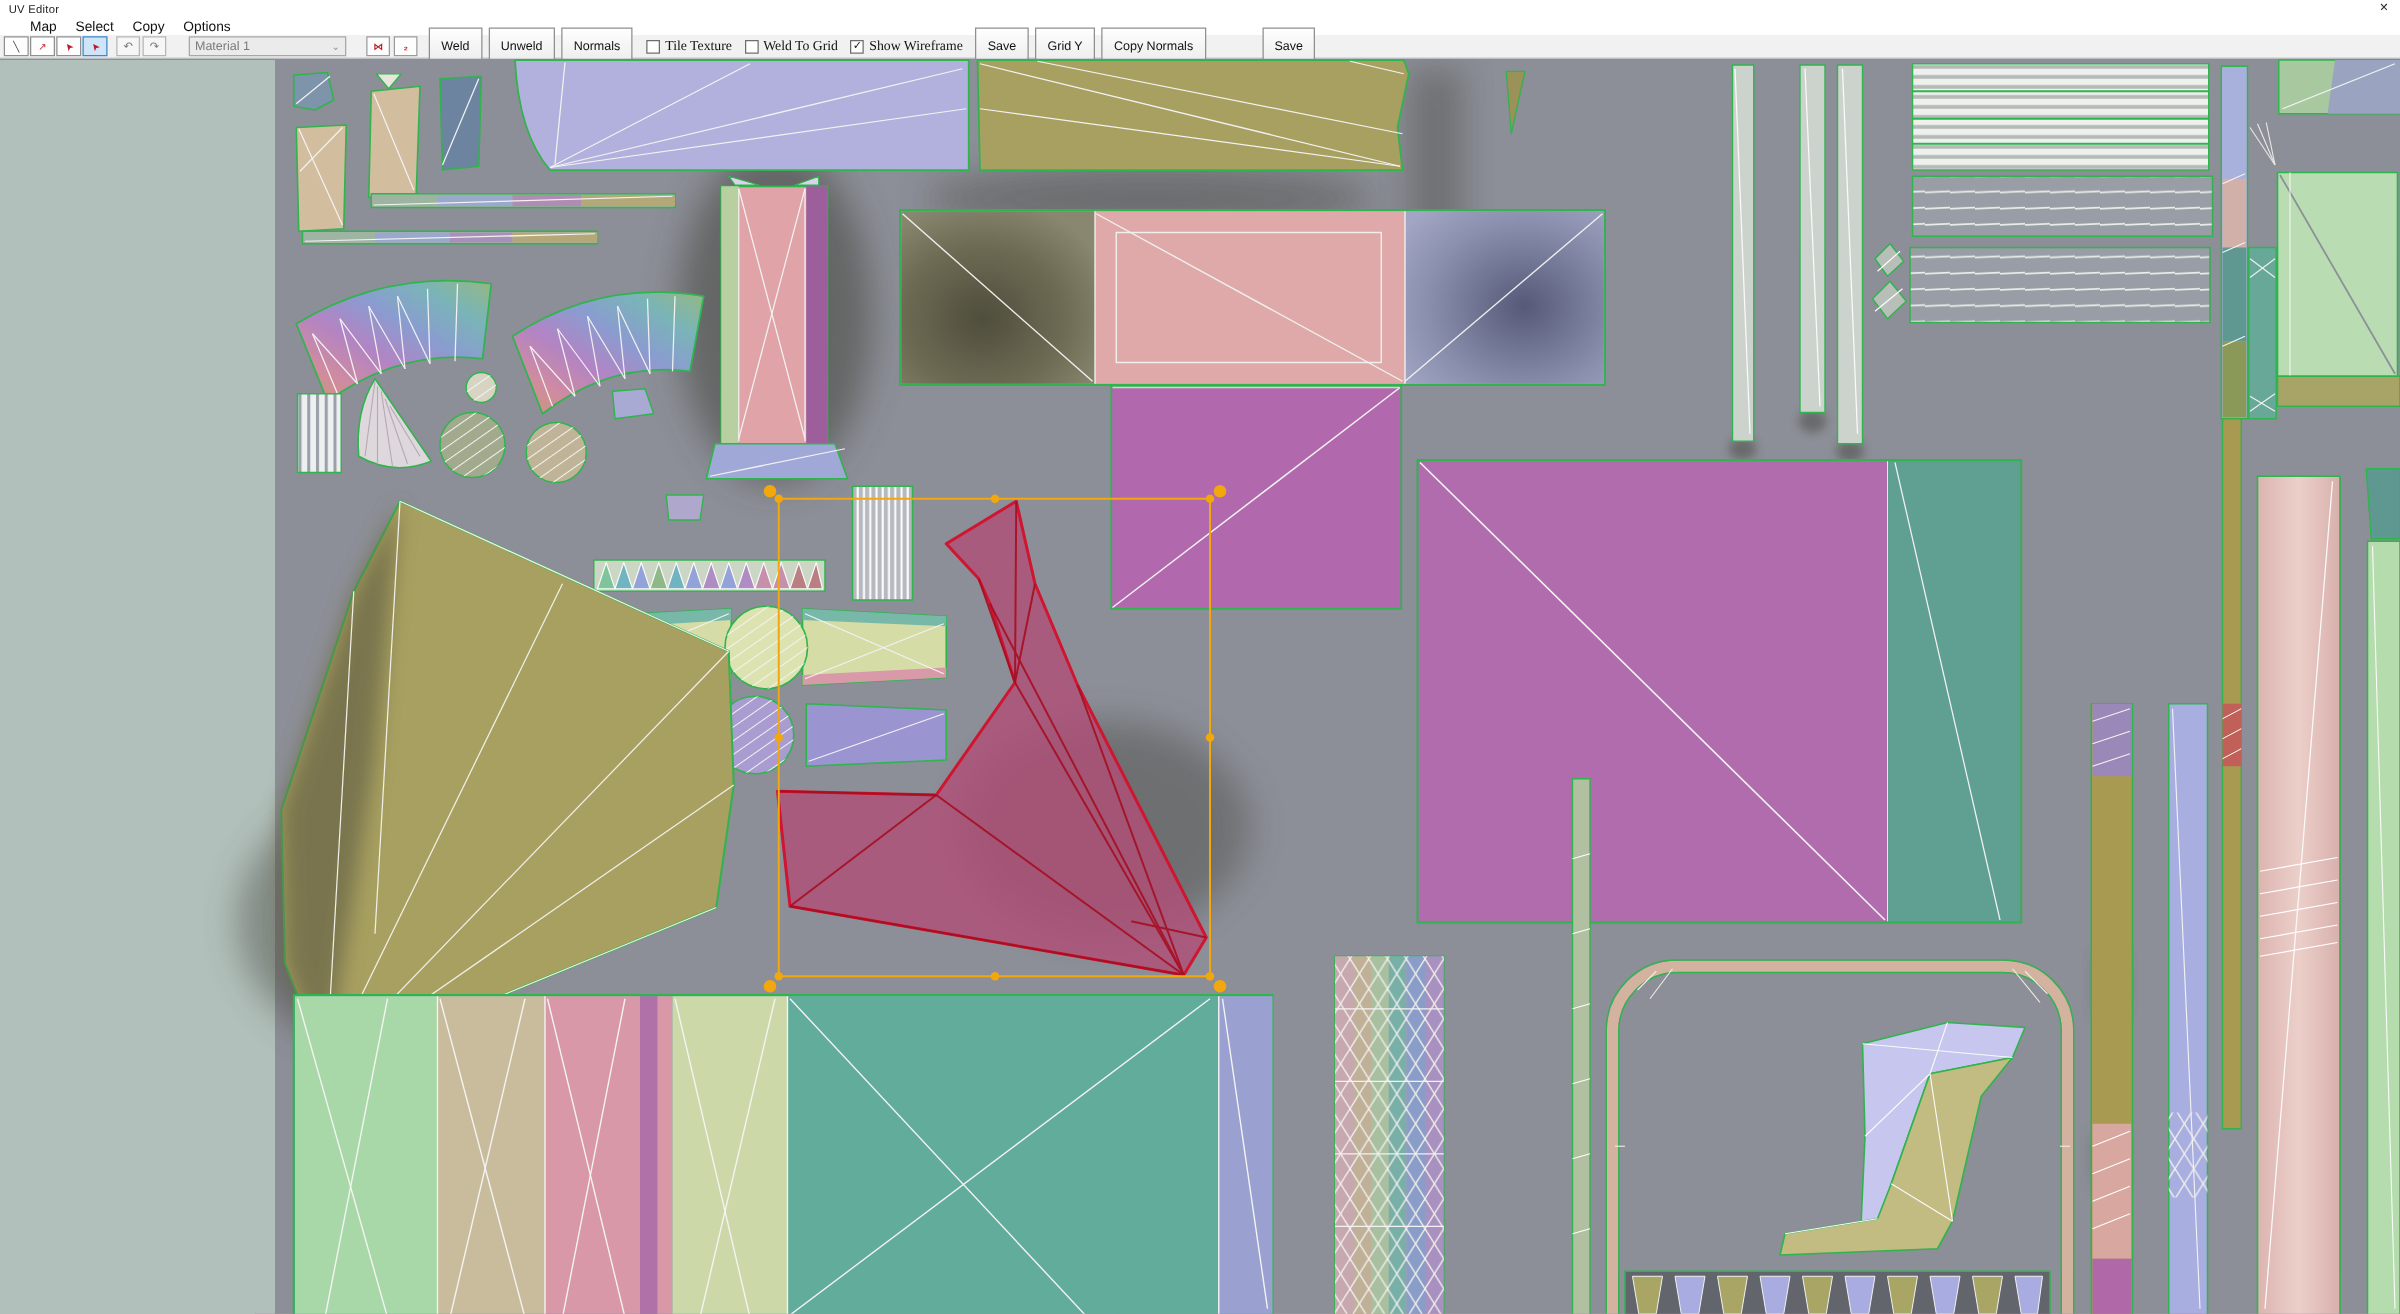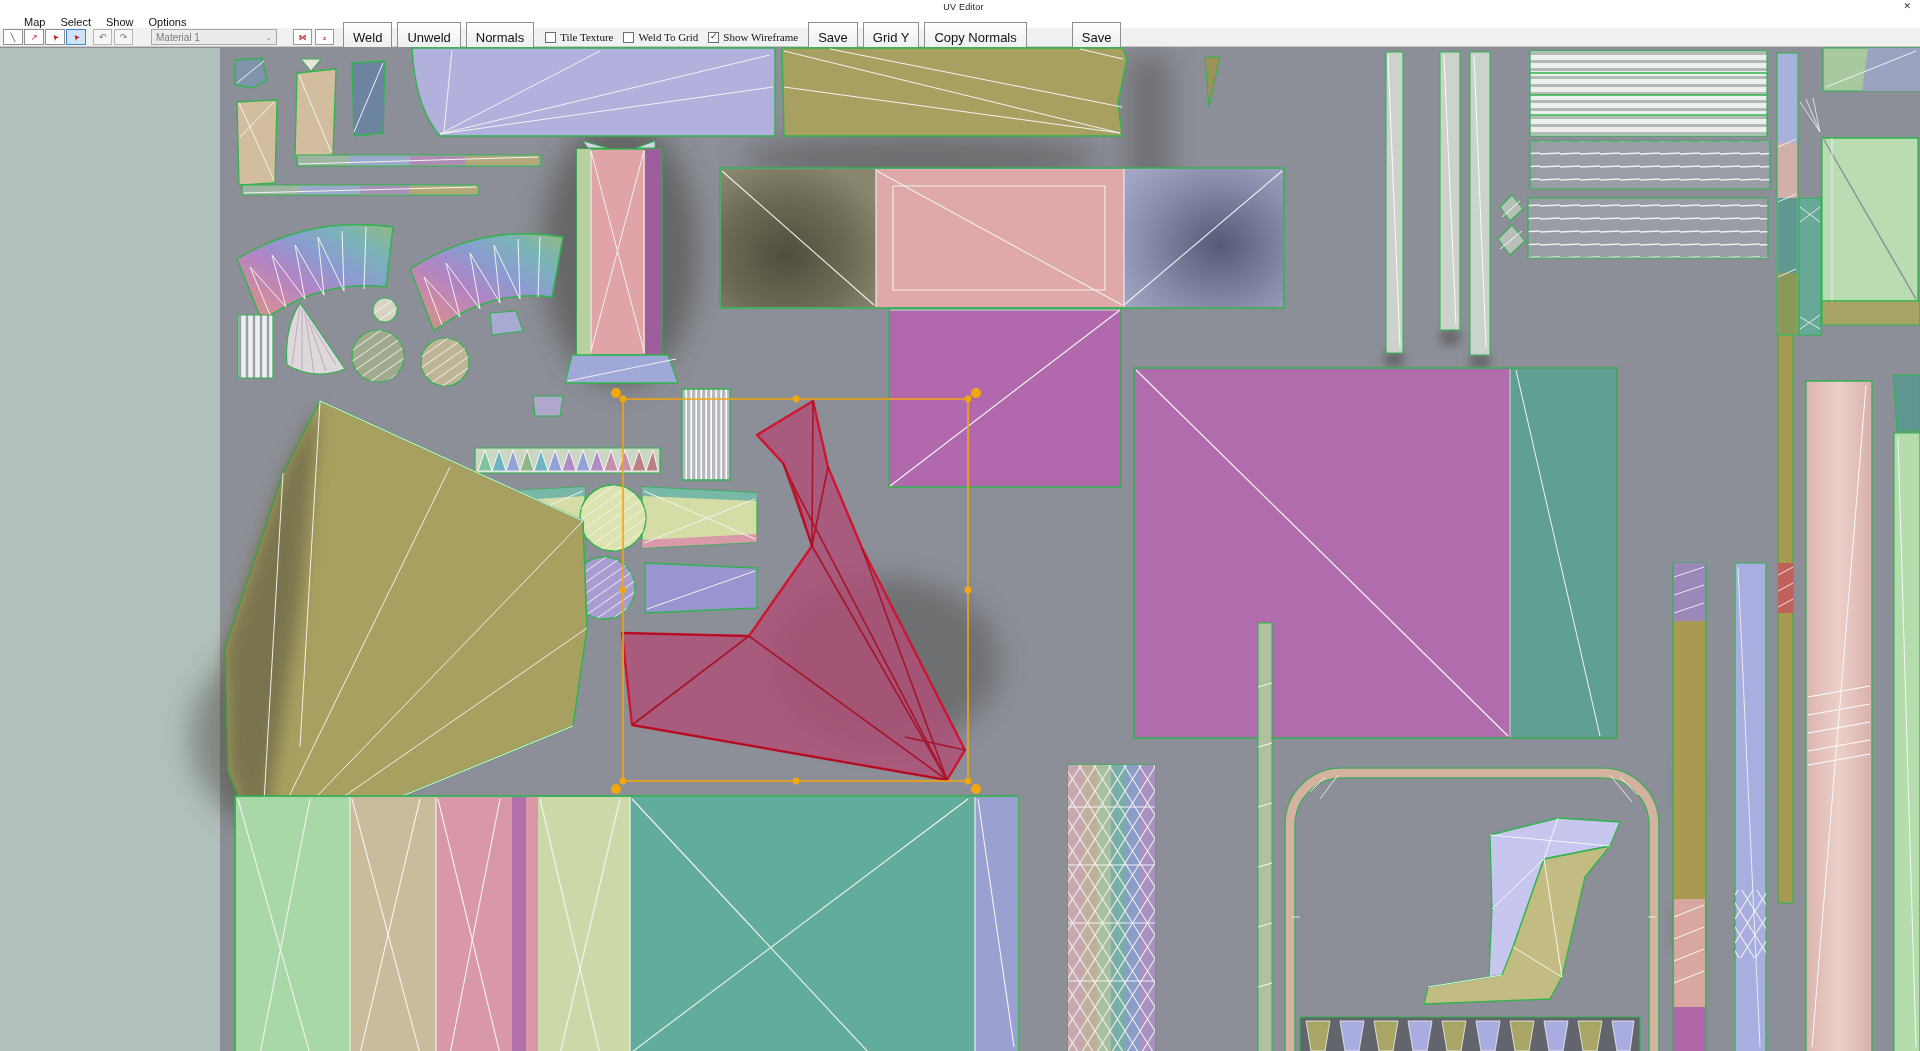--- a/index.html
+++ b/index.html
@@ -1,59 +1,59 @@
 <!DOCTYPE html>
 <html><head>
 <meta charset="utf-8">
 <style>
   html,body{margin:0;padding:0;width:1920px;height:1051px;overflow:hidden;
     font-family:"Liberation Sans","DejaVu Sans",sans-serif;background:#fff;}
-  .titlebar{height:13px;background:#ffffff;display:flex;align-items:center;position:relative;justify-content:center;}
+  .titlebar{height:13px;background:#ffffff;display:flex;align-items:center;position:relative;}
   .titlebar .title{font-size:9px;color:#222;padding-left:7px;letter-spacing:.2px;}
   .titlebar .close{position:absolute;right:9px;top:1px;font-size:9px;color:#333;cursor:pointer;}
   .menubar{height:15px;background:#ffffff;display:flex;align-items:flex-end;gap:15px;padding-left:24px;}
   .menubar .mi{font-size:11px;color:#111;}
   .toolbar{height:18px;background:#f1f1f1;border-bottom:1px solid #c8c8c8;display:flex;align-items:center;
     padding-left:3px;font-size:11px;color:#222;}
   .toolbtn{width:18px;height:14px;background:#fdfdfd;border:1px solid #8f8f8f;margin-right:1px;
     display:flex;align-items:center;justify-content:center;font-size:8px;color:#444;position:relative;}
   .toolbtn[data-selected="true"]{background:#cfe5f7;border:1px solid #3f87c9;}
   .toolbtn .red{color:#c01822;font-size:8px;}
   .toolbtn .rot{display:inline-block;transform:rotate(-128deg);font-size:8px;}
   .gap6{width:6px;} .gap14{width:14px;} .gap20{width:20px;}
   .undoredo{width:17px;height:14px;background:#f6f6f6;border:1px solid #b5b5b5;color:#777;
     display:flex;align-items:center;justify-content:center;font-size:9px;margin-right:2px;}
   .combo{width:116px;height:14px;background:#ebebeb;border:1px solid #a8a8a8;color:#7b7b7b;
     display:flex;align-items:center;justify-content:space-between;padding:0 4px;font-size:10px;margin:0 2px;}
   .combo .chev{color:#909090;font-size:8px;}
   .smallred{width:17px;height:14px;background:#fdfdfd;border:1px solid #9a9a9a;margin-right:3px;
     display:flex;align-items:center;justify-content:center;color:#c01822;font-size:8px;font-weight:bold;}
   .pushbtn{height:30px;background:linear-gradient(#fefefe,#ececec);border:1px solid #8f8f8f;
-    padding:0 9px;display:flex;align-items:center;justify-content:center;font-size:13px;color:#111;margin-right:5px;}
+    padding:0 9px;display:flex;align-items:center;justify-content:center;font-size:10px;color:#111;margin-right:5px;}
   .cb{display:flex;align-items:center;margin-right:10px;font-family:Liberation Serif, serif;}
   .cb .box{width:9px;height:9px;background:#fff;border:1px solid #6d6d6d;margin-right:4px;
     display:flex;align-items:center;justify-content:center;font-size:9px;line-height:9px;color:#222;}
   .cb .box span{visibility:hidden;margin-top:-1px;}
   .cb[data-checked="true"] .box span{visibility:visible;}
   .cb .lbl{font-size:11px;color:#111;}
   .canvas-wrap{position:relative;width:1920px;height:1007px;background:#8c8f97;}
   svg{display:block;}
 </style>
 </head>
 <body>
 
 <div class="titlebar">
   <span class="title">UV Editor</span>
   <span class="close">✕</span>
 </div>
 
 <div class="menubar">
   <span class="mi">Map</span>
   <span class="mi">Select</span>
-  <span class="mi">Show</span>
+  <span class="mi">Copy</span>
   <span class="mi">Options</span>
 </div>
 
 <div class="toolbar">
   <div class="toolbtn" data-selected="false">
     <span>╲</span>
   </div>
   <div class="toolbtn" data-selected="false">
     <span class="red">↗</span>
   </div>

